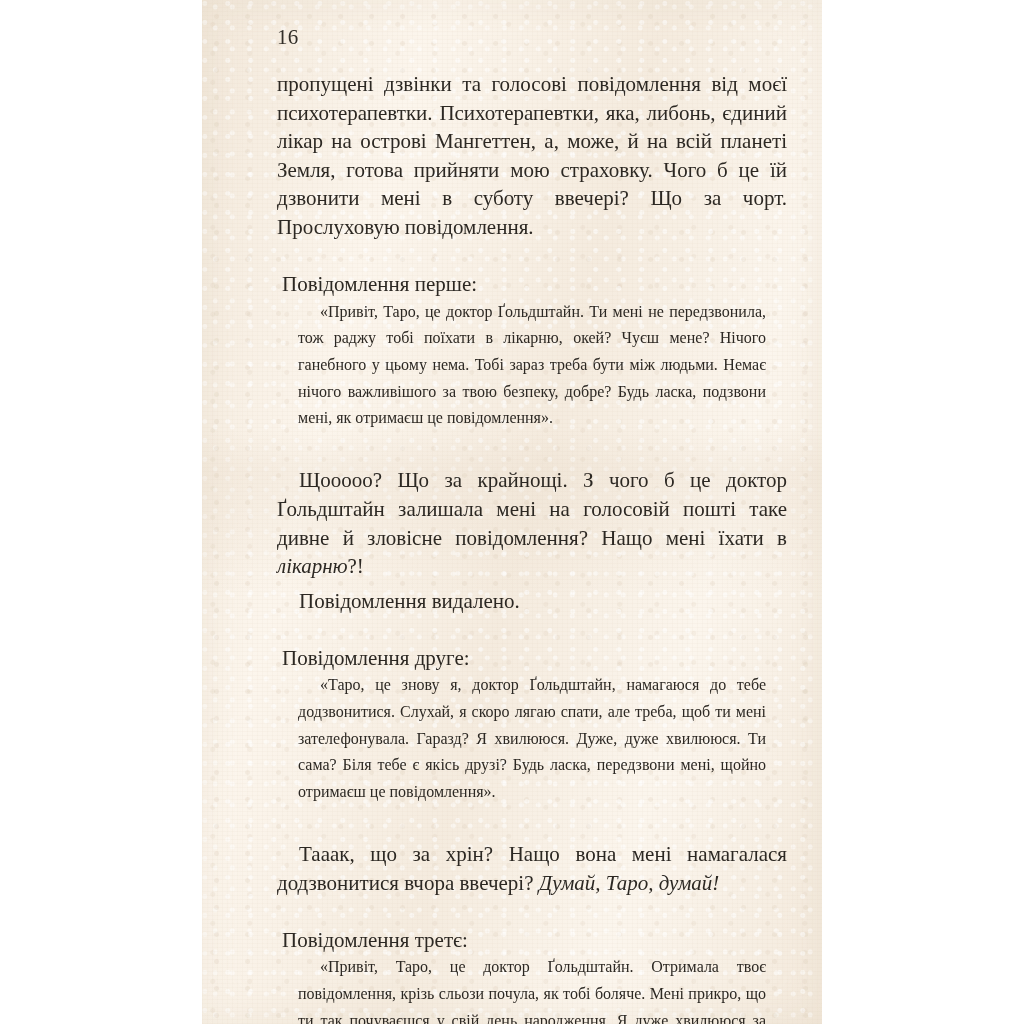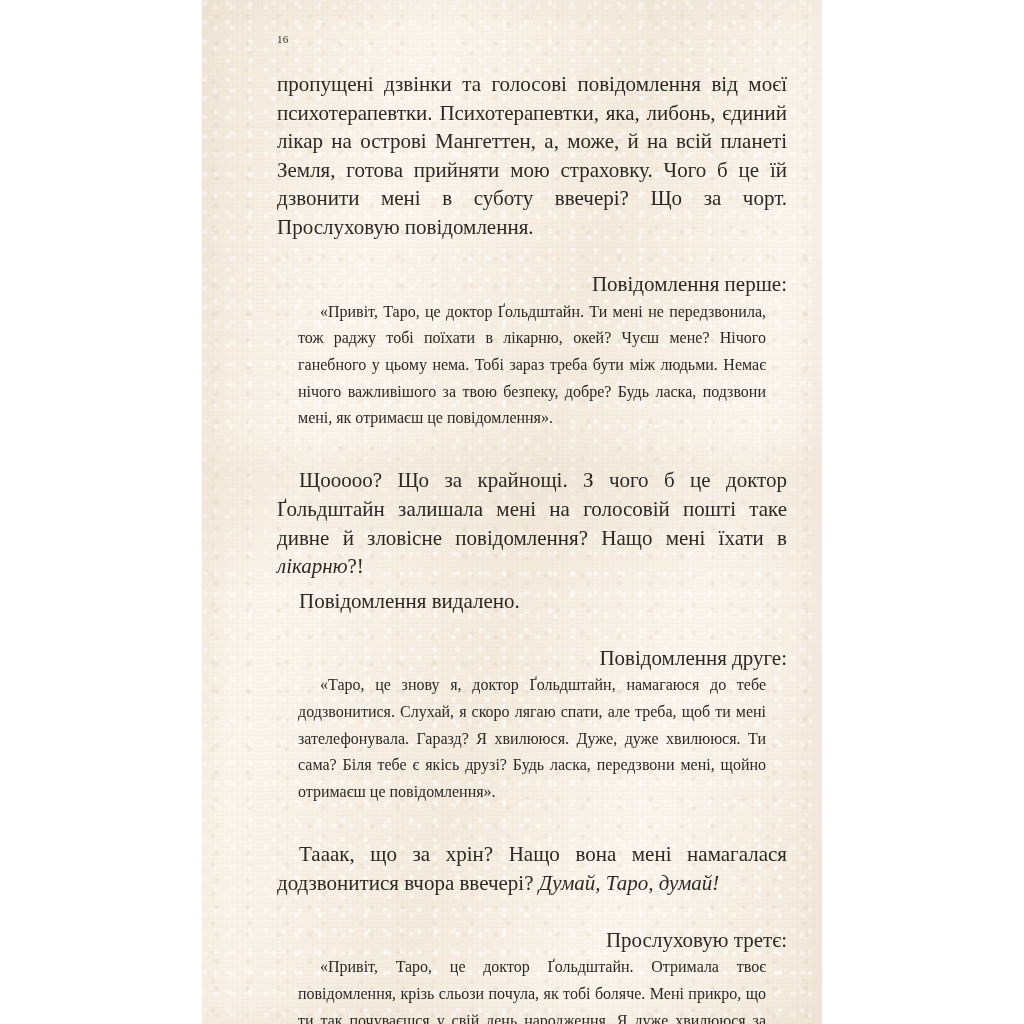--- a/index.html
+++ b/index.html
@@ -79,23 +79,23 @@
     top: 0;
     width: 510px;          
     height: 100%;
     font-family: "Liberation Serif", "DejaVu Serif", serif;
     color: #2c2823;
     z-index: 3;
   }
 
   .folio {
     position: absolute;
-    top: 33px;
+    top: 25px;
     left: 0;
-    font-size: 11px;
+    font-size: 21px;
     letter-spacing: 0.3px;
     color: #322e28;
   }
 
   .body-block {
     position: absolute;
     top: 70px;
     left: 0;
     width: 510px;
   }
@@ -123,21 +123,21 @@
   .quote p {
     font-size: 16px;
     line-height: 26.6px;
     text-align: justify;
   }
   .quote p.first { text-indent: 22px; }
 
   .label {
     margin-left: 5px;
     text-indent: 0;
-    text-align: right;
+    text-align: left;
   }
 
   em { font-style: italic; }
 </style>
 </head>
 <body>
 
 <div id="canvas">
 
   <div id="page">
@@ -171,21 +171,21 @@
         <div class="quote">
           <p class="first">«Таро, це знову я, доктор Ґольдштайн, намагаюся до тебе додзвонитися. Слухай, я скоро лягаю спати, але треба, щоб ти мені зателефонувала. Гаразд? Я хвилююся. Дуже, дуже хвилююся. Ти сама? Біля тебе є якісь друзі? Будь ласка, передзвони мені, щойно отримаєш це повідомлення».</p>
         </div>
 
         <div class="gap-lg"></div>
 
         <p class="indent"><span>Тааак, що за хрін? Нащо вона мені намагалася додзвонитися вчора ввечері? </span><em>Думай, Таро, думай!</em></p>
 
         <div class="gap-lg"></div>
 
-        <p class="label">Прослуховую третє:</p>
+        <p class="label">Повідомлення третє:</p>
 
         <div class="quote">
           <p class="first"><span>«Привіт, Таро, це доктор Ґольдштайн. Отримала твоє повідомлення, крізь сльози почула, як тобі боляче. Мені прикро, що ти так почуваєшся у свій день народження. Я дуже хвилююся за тебе. Ти сказала, що тобі нестерпно сумно і що ненавидиш себе. Сказала, що тобі немає на що сподіватися й ти не бачиш на це ради, але, Таро, мушу сказати лише одне: є так багато усього, заради чого варто жити. Частина тебе — здорова. </span></p>
         </div>
 
       </div>
     </div>
   </div>
 </div>
 

